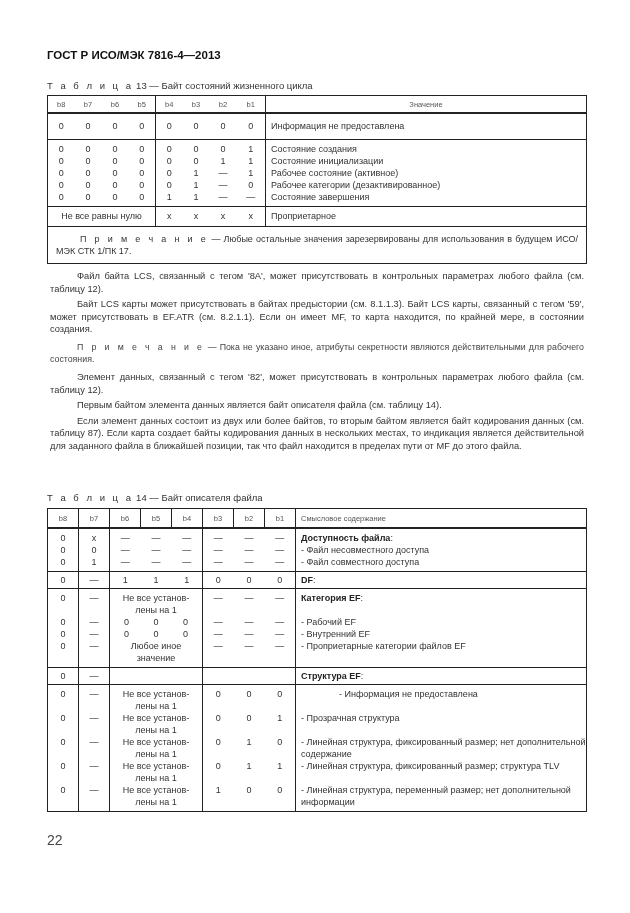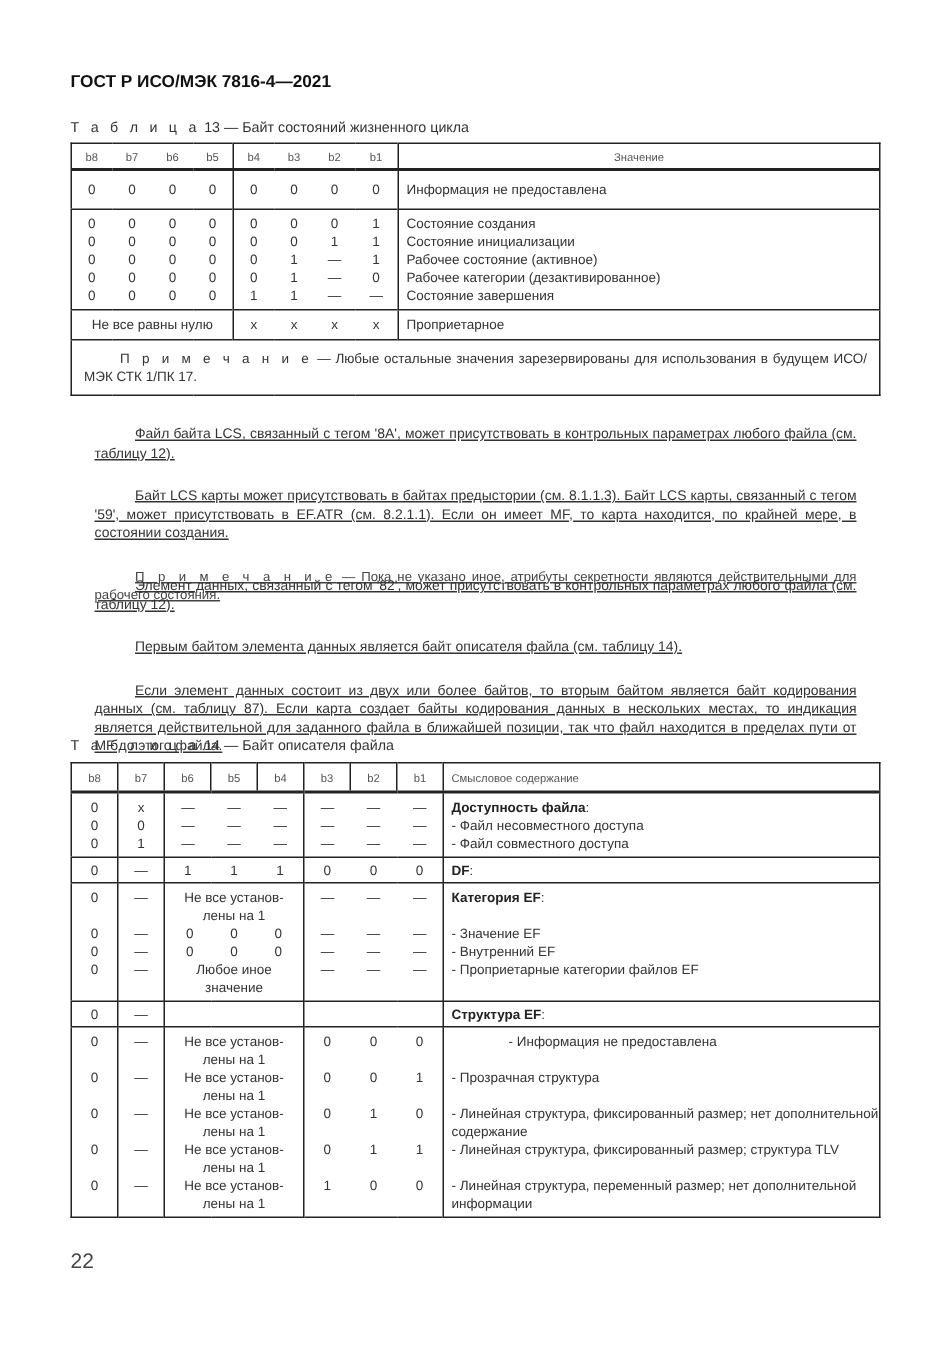--- a/index.html
+++ b/index.html
@@ -13,37 +13,37 @@
   .t13 { top: 95px; width: 540px; border: 1px solid #222; }
   .t13 .hdr td { font-size: 7.5px; color: #555; height: 16px; vertical-align: middle; border-bottom: 2px solid #222; }
   .c { text-align: center; }
   .vr { border-right: 1px solid #222; }
   .bb { border-bottom: 1px solid #222; }
   .lines div { height: 12px; line-height: 12px; }
   .mean { padding-left: 5px; }
   .note-cell { padding: 6px 8px 6px 8px; font-size: 9px; line-height: 12px; color: #333; text-align: justify; }
   .note-cell .spaced { letter-spacing: 2.5px; }
   .body-text { position: absolute; left: 47px; width: 540px; font-size: 9.3px; line-height: 12.5px; color: #333; text-align: justify; }
-  .body-text p { margin: 16px; text-indent: 27px; text-decoration: underline; }
+  .body-text p { margin: 3px; text-indent: 27px; }
   .note-para { font-size: 8.8px; color: #444; }
   .note-para .spaced { letter-spacing: 2.5px; }
   .heading { font-weight: bold; font-size: 9.5px; color: #222; text-indent: 27px; }
   .t14 { top: 508px; width: 540px; border: 1px solid #222; }
   .t14 td.v { border-right: 1px solid #222; }
   .t14 .hdr td { font-size: 7.5px; color: #555; height: 18px; vertical-align: middle; border-bottom: 2px solid #222; }
   .t14 .sec td { border-bottom: 1px solid #222; padding-top: 3px; padding-bottom: 3px; }
   .t14 .last td { border-bottom: none; }
   .bold { font-weight: bold; color: #222; }
   .desc div { line-height: 12px; }
   .page-num { position: absolute; left: 47px; top: 832px; font-size: 14px; color: #444; }
 </style>
 </head>
 <body>
 
-<div class="doc-header">ГОСТ Р ИСО/МЭК 7816-4—2021</div>
+<div class="doc-header">ГОСТ Р ИСО/МЭК 7816-4—2013</div>
 
 <div class="caption" style="top:80px;"><span class="spaced">Т а б л и ц а</span><span> 13 — Байт состояний жизненного цикла</span></div>
 
 <table class="t13">
   <colgroup>
     <col style="width:27px">
       <col style="width:27px">
       <col style="width:27px">
       <col style="width:27px">
     <col style="width:27px">
@@ -292,21 +292,21 @@
     <td class="c v lines">
           <div>—</div>
           <div>&nbsp;</div>
           <div>—</div>
           <div>—</div>
           <div>—</div>
         </td>
     <td class="mean desc">
           <div><span class="bold">Категория EF</span>:</div>
           <div>&nbsp;</div>
-          <div>- Значение EF</div>
+          <div>- Рабочий EF</div>
           <div>- Внутренний EF</div>
           <div>- Проприетарные категории файлов EF</div>
         </td>
   </tr>
   <tr class="sec">
     <td class="c v">0</td>
     <td class="c v">—</td>
     <td class="v" colspan="3"></td>
     <td class="v" colspan="3"></td>
     <td class="mean"><span class="bold">Структура EF</span>:</td>

